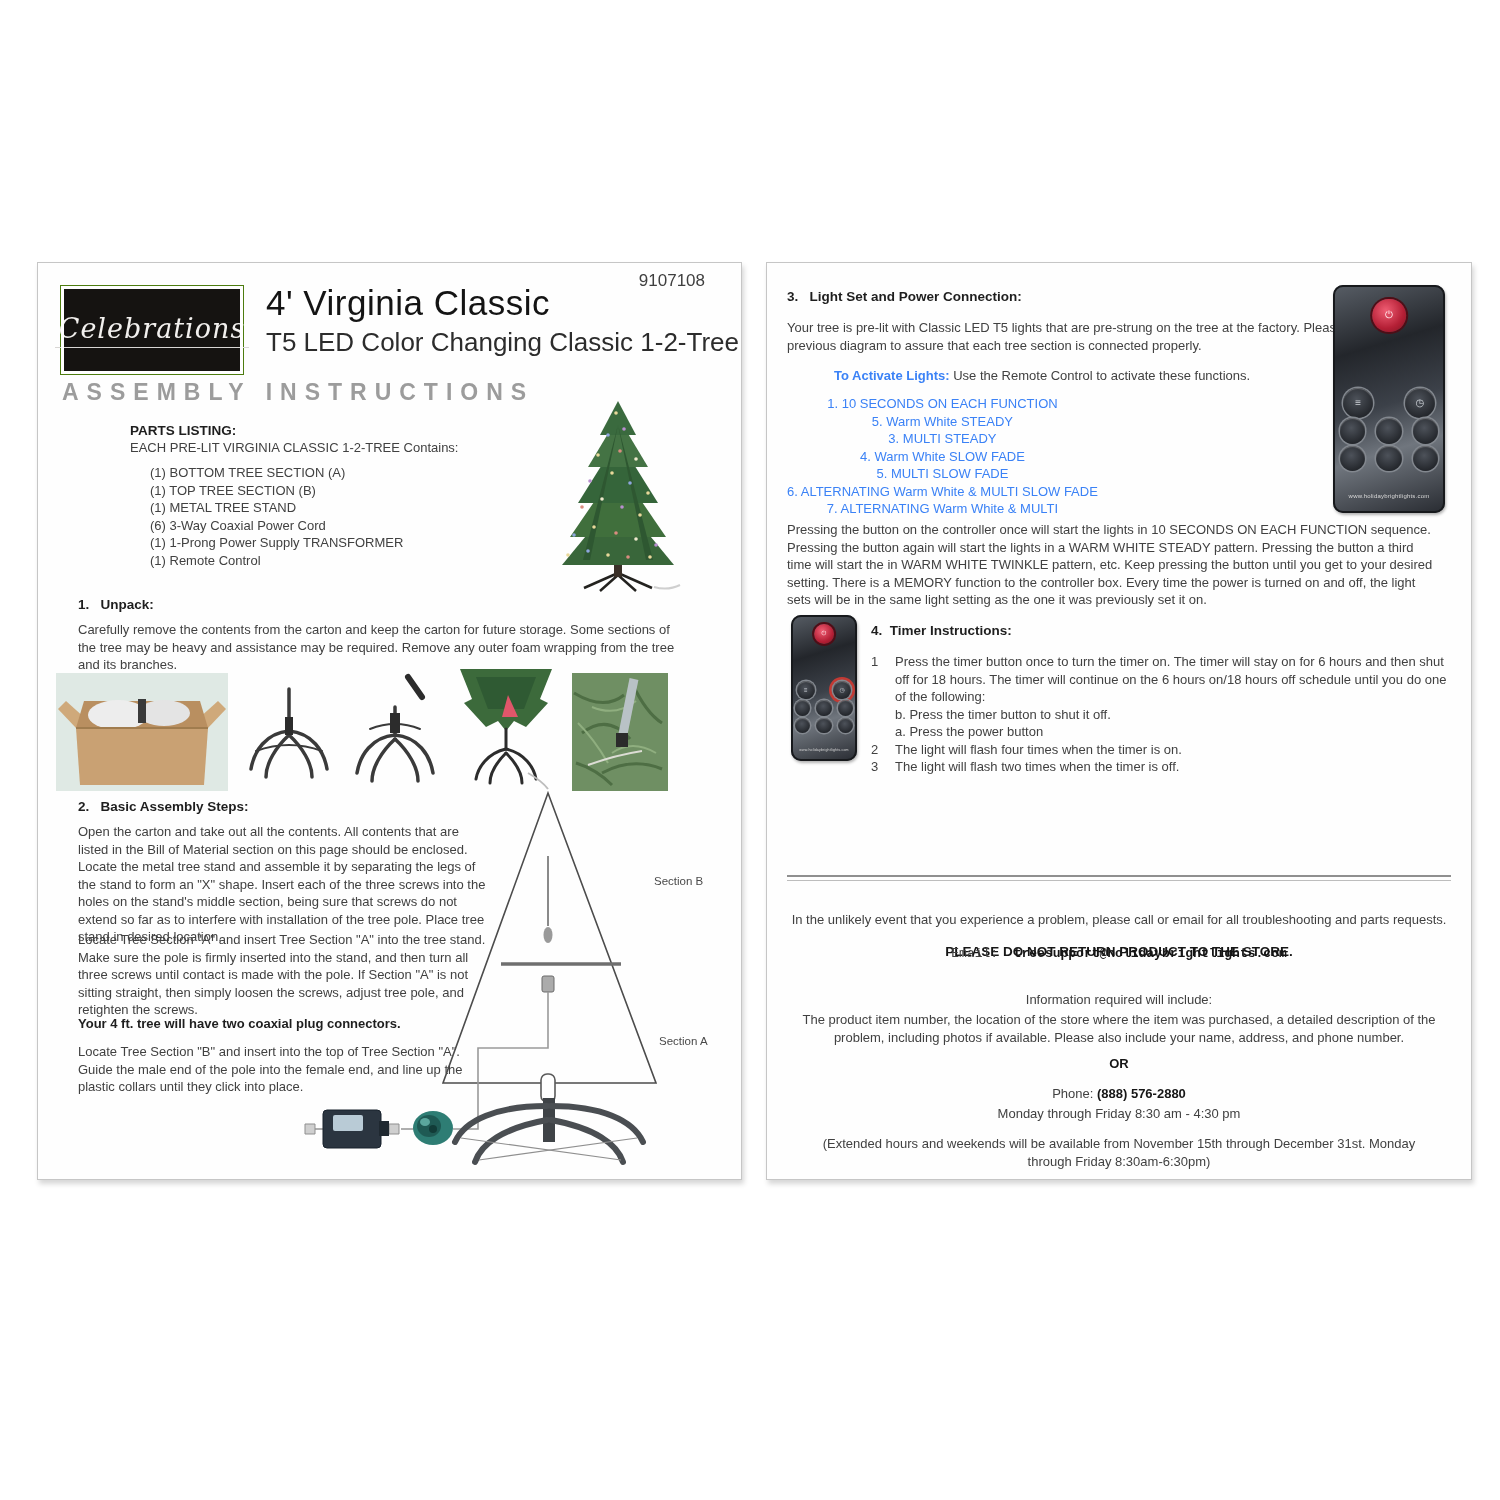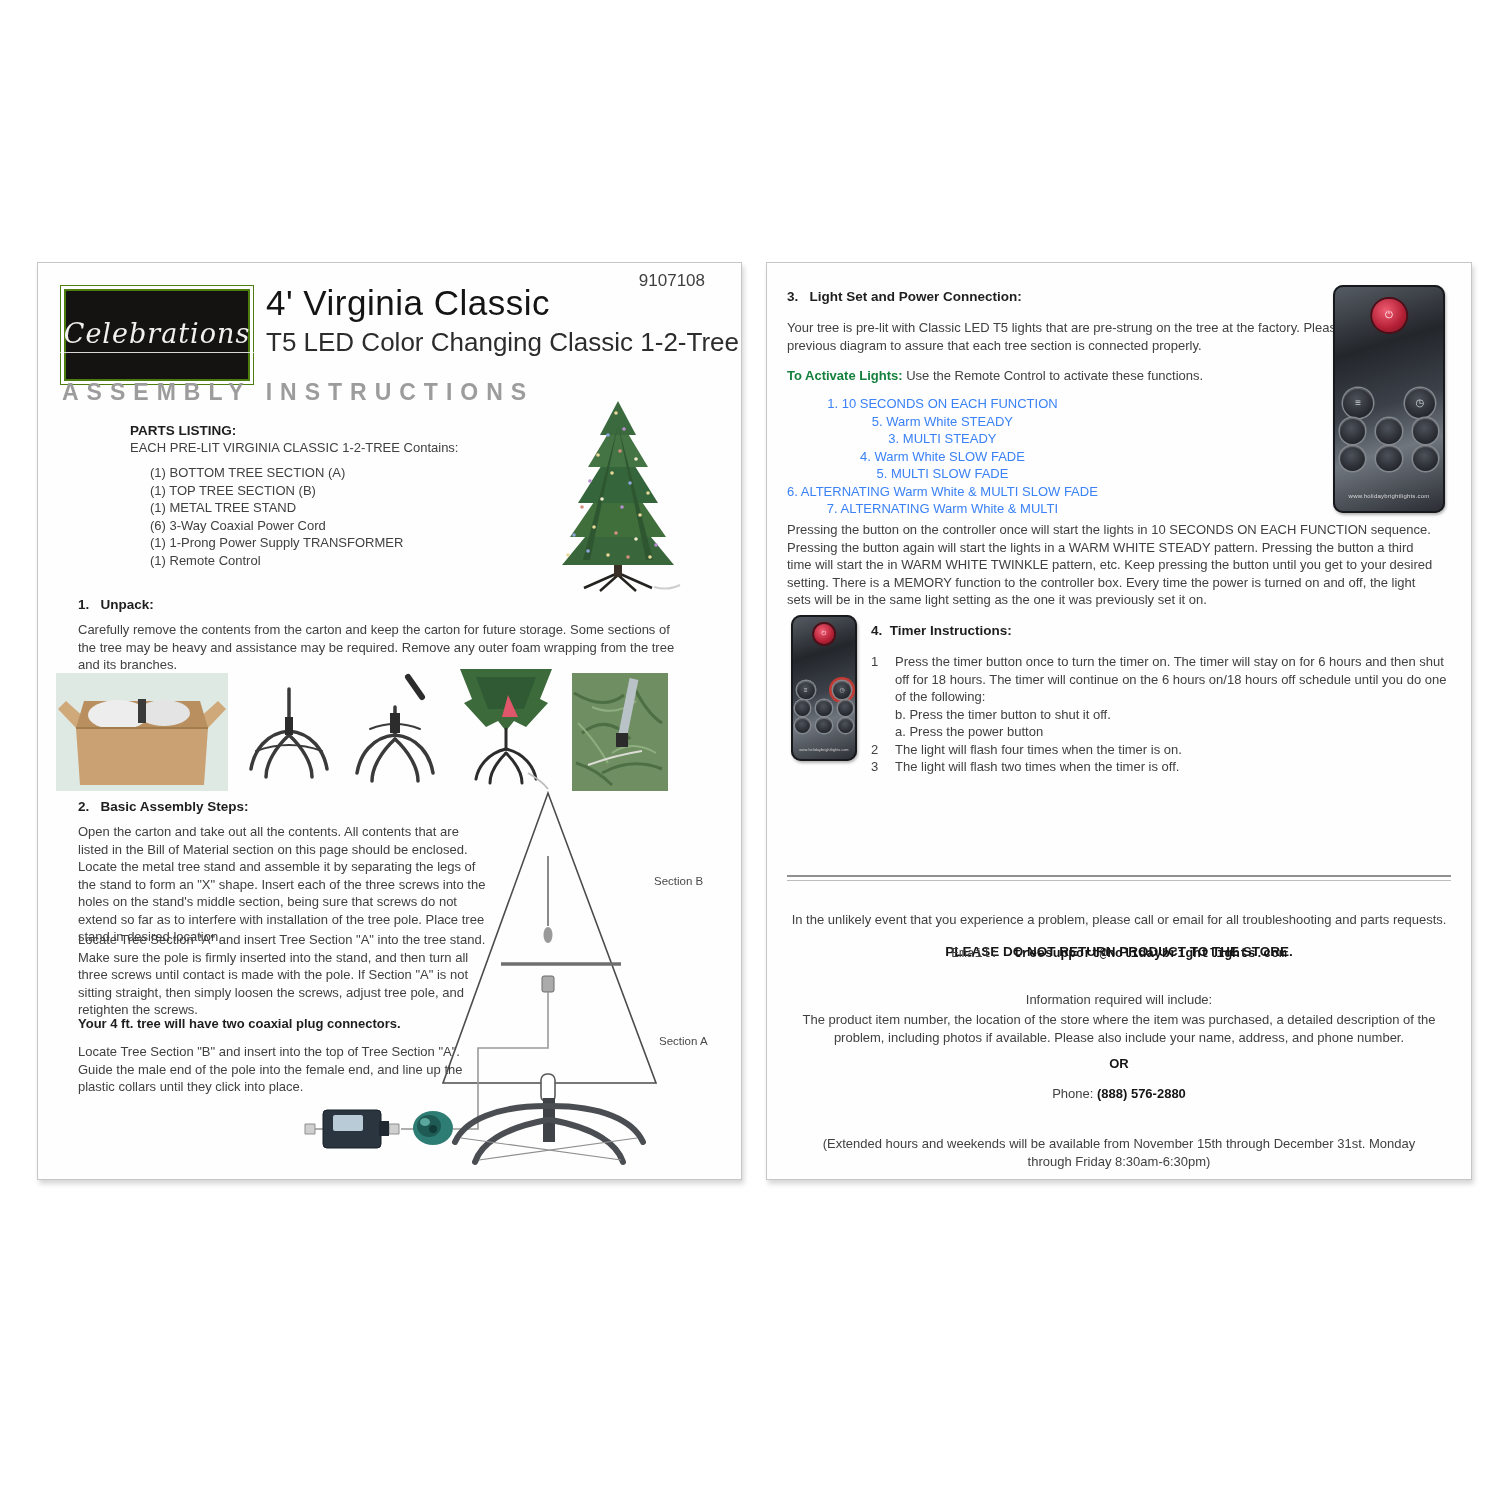--- a/index.html
+++ b/index.html
@@ -9,21 +9,21 @@
         box-shadow:2px 4px 5px rgba(0,0,0,0.16);}
   #left-page{left:37px;top:262px;width:703px;height:916px;}
   #right-page{left:766px;top:262px;width:704px;height:916px;}
   .abs{position:absolute;}
   p{margin:0;}
   .body-txt{font-size:13px;line-height:17.5px;color:#414141;}
   .hdg{font-size:13.5px;font-weight:bold;color:#1e1e1e;white-space:pre-wrap;}
 
   
   .logo-box{left:22px;top:22px;width:182px;height:88px;background:#151311;
-            border:6px solid #4d7c0f;outline:3px solid #fff;outline-offset:-4px;
+            border:1px solid #4d7c0f;outline:3px solid #fff;outline-offset:-4px;
             display:flex;align-items:center;justify-content:center;}
   .logo-script{font-family:"DejaVu Serif",serif;font-style:italic;font-size:27px;color:#f2f0ee;
                border-bottom:1px solid #d8d6d4;padding:0 4px 3px 4px;letter-spacing:1px;}
   .title{left:228px;top:20px;font-size:35px;font-weight:normal;color:#141414;letter-spacing:0.5px;}
   .subtitle{left:228px;top:64px;font-size:26px;font-weight:normal;color:#2c2c2c;}
   .part-number{right:36px;top:8px;font-size:17px;color:#3f3f3f;}
   .assembly-hdr{left:24px;top:116px;font-size:23px;font-weight:bold;letter-spacing:8px;color:#9c9c9c;}
 
   
   .parts{left:92px;top:160px;width:360px;}
@@ -35,21 +35,21 @@
   
   .thumbs{left:18px;top:406px;width:668px;height:122px;display:flex;gap:16px;align-items:flex-end;}
   .thumb{flex:0 0 auto;}
 
   
   .diag-label{font-size:11.5px;color:#4a4a4a;}
 
   
   .fn-list{list-style:none;margin:0;padding:0;}
   .fn-list li{font-size:13px;line-height:17.5px;color:#3b82f6;text-align:center;}
-  .bold-inline{font-weight:bold;color:#15803d;}
+  .bold-inline{font-weight:bold;color:#3b82f6;margin-left:47px;}
 
   .timer-row{display:flex;gap:14px;font-size:13px;line-height:17.5px;color:#414141;}
   .timer-num{flex:0 0 10px;}
   .timer-sub{margin-left:24px;}
 
   .divider{left:20px;top:612px;width:664px;height:3px;border-top:2px solid #8f8f8f;border-bottom:1px solid #bdbdbd;}
   .support{left:20px;width:664px;text-align:center;font-size:13px;line-height:17.5px;color:#414141;}
   .support-bold{font-weight:bold;color:#161616;}
 
   
@@ -335,15 +335,16 @@
 
     <div class="abs divider"></div>
 
     <p class="abs support" style="top:648px;">In the unlikely event that you experience a problem, please call or email for all troubleshooting and parts requests.</p>
     <p class="abs support support-bold" style="top:680px;font-size:13.5px;">PLEASE DO NOT RETURN PRODUCT TO THE STORE.</p>
     <p class="abs support" style="top:682px;font-family:Liberation Mono, monospace;"><span>Email:</span>&nbsp;&nbsp;<span class="support-bold">treesupport@holidaybrightlights.com</span></p>
     <p class="abs support" style="top:728px;">Information required will include:</p>
     <p class="abs support" style="top:748px;">The product item number, the location of the store where the item was purchased, a detailed description of the problem, including photos if available.  Please also include your name, address, and phone number.</p>
     <p class="abs support support-bold" style="top:792px;">OR</p>
     <p class="abs support" style="top:822px;"><span>Phone:</span>&nbsp;<span class="support-bold">(888) 576-2880</span></p>
+    <p class="abs support" style="top:842px;">Monday through Friday 8:30 am - 4:30 pm</p>
     <p class="abs support" style="top:872px;width:600px;left:52px;">(Extended hours and weekends will be available from November 15th through December 31st. Monday through Friday 8:30am-6:30pm)</p>
   </div>
 </div>
 
 </body></html>

